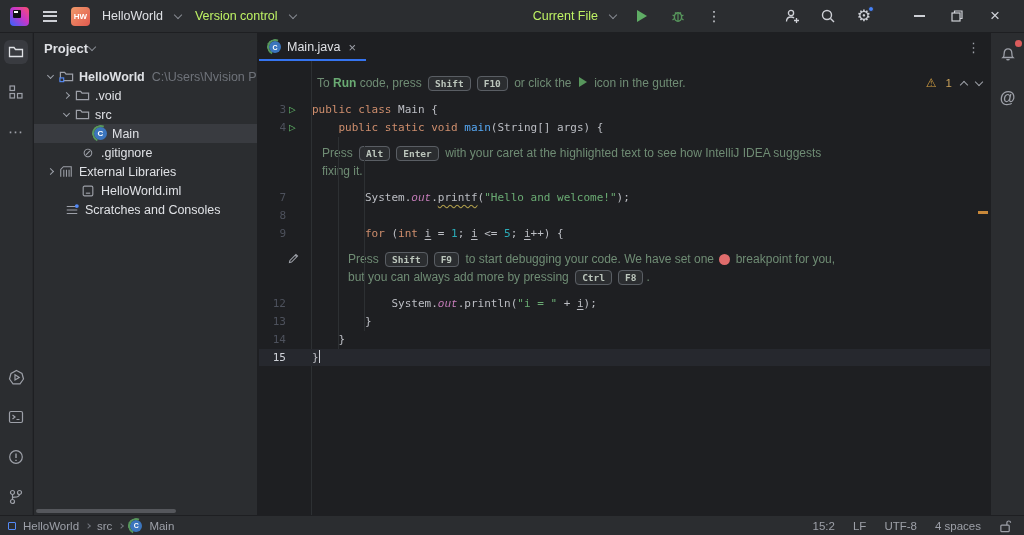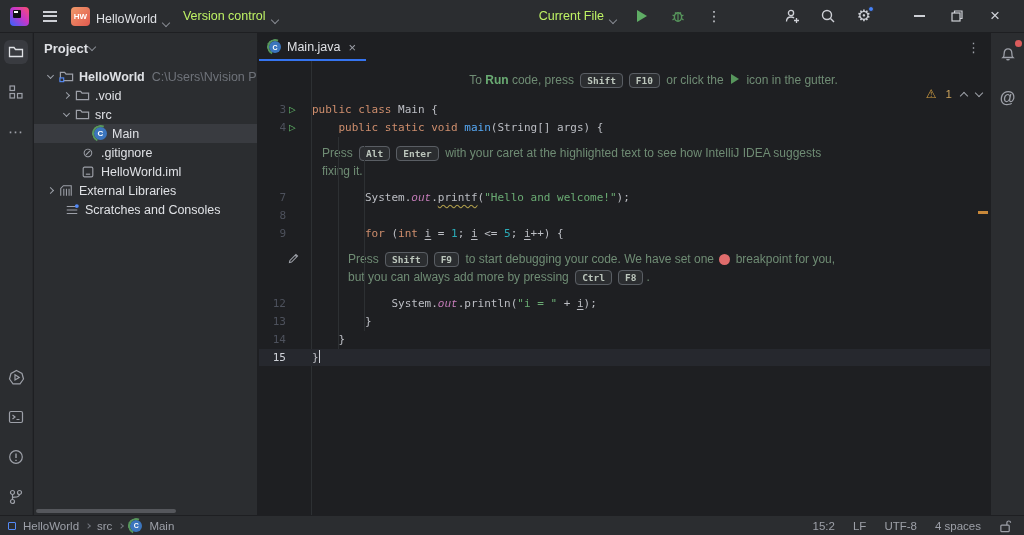--- a/index.html
+++ b/index.html
@@ -12,21 +12,21 @@
             border-bottom:1px solid #1E1F22; display:flex; align-items:center; padding:0 10px; }
   .hgroup { display:flex; align-items:center; gap:14px; }
   .logo { width:19px; height:19px; border-radius:4px;
           background:linear-gradient(225deg,#FC4F6D 0%,#C736C9 45%,#3264FF 100%); position:relative; }
   .logo::after { content:""; position:absolute; left:3px; top:3px; width:8px; height:8px; background:#101114; border-radius:1px; }
   .logo::before { content:""; position:absolute; left:4px; top:4px; width:4px; height:2px; background:#fff; z-index:1; }
   .burger { width:14px; height:11px; border-top:2px solid #CED0D6; border-bottom:2px solid #CED0D6; position:relative; }
   .burger::after { content:""; position:absolute; left:0; top:2.5px; width:14px; height:2px; background:#CED0D6; }
   .hw-badge { width:19px; height:19px; border-radius:4px; background:linear-gradient(135deg,#F09A6A 0%,#E25A50 100%);
               color:#fff; font-size:8px; font-weight:bold; display:flex; align-items:center; justify-content:center; }
-  .htext { font-size:12.5px; color:#DFE1E5; display:flex; align-items:flex-end; gap:6px; }
+  .htext { font-size:12.5px; color:#DFE1E5; display:flex; align-items:center; gap:12px; }
   .hdim { color:#bef264; }
   .chev { width:6px; height:6px; border-right:1.5px solid #868A91; border-bottom:1.5px solid #868A91;
           transform:rotate(45deg); margin-top:-3px; display:inline-block; }
   .hright { margin-left:auto; display:flex; align-items:center; gap:16px; }
   .play-btn { width:0; height:0; border-left:10px solid #5FAD65; border-top:6px solid transparent; border-bottom:6px solid transparent; }
   .icon-btn { display:flex; align-items:center; justify-content:center; width:20px; height:20px; position:relative; }
   .kebab { color:#CED0D6; font-size:14px; letter-spacing:0; }
   .gear-glyph { font-size:16px; color:#CED0D6; line-height:1; }
   .blue-dot { position:absolute; right:0px; top:0px; width:6px; height:6px; border-radius:50%; background:#4682FA; border:1px solid #2B2D30; }
   .win-btns { display:flex; align-items:center; margin-left:10px; }
@@ -67,21 +67,21 @@
   .tabbar { height:28px; display:flex; align-items:center; }
   .tab { height:28px; display:flex; align-items:center; gap:6px; padding:0 10px; position:relative; }
   .tab-title { font-size:12.5px; color:#DFE1E5; }
   .tab-close { color:#9DA0A8; font-size:13px; margin-left:2px; }
   .tab-underline { position:absolute; left:0; right:0; bottom:0; height:2.5px; background:#3574F0; }
   .tab-kebab { margin-left:auto; margin-right:10px; color:#9DA0A8; font-size:13px; }
   .editor-body { position:absolute; left:0; right:0; top:28px; bottom:0; overflow:hidden;
                  font-family:"DejaVu Sans Mono", monospace; font-size:11px; }
   .gutter-sep { position:absolute; left:52px; top:0; bottom:0; width:1px; background:#2D3033; }
   .banner { margin-top:12px; height:20px; display:flex; align-items:center; padding-left:58px; color:#6F8C74; font-size:12px;
-            font-family:"Liberation Sans", sans-serif;flex-direction:column; }
+            font-family:"Liberation Sans", sans-serif; }
   .c-run-word { color:#6AAB73; font-weight:bold; }
   .key { font-family:"DejaVu Sans Mono", monospace; font-size:9.5px; font-weight:bold; color:#BCC6BC;
          border:1px solid #5A5E64; background:#2B2D30; border-radius:4px; padding:1px 6px; margin:0 3px; }
   .play-tri { width:0; height:0; border-left:8px solid #57965C; border-top:5px solid transparent;
               border-bottom:5px solid transparent; display:inline-block; margin:0 4px; }
   .warn-widget { margin-left:auto; margin-right:8px; display:flex; align-items:center; gap:9px; font-family:"Liberation Sans", sans-serif; }
   .warn-tri { color:#D9A343; font-size:12px; }
   .warn-count { color:#C9A05A; font-size:11.5px; }
   .mini-chev { width:6px; height:6px; border-right:1.5px solid #9DA0A8; border-bottom:1.5px solid #9DA0A8; display:inline-block; }
   .mini-chev.up { transform:rotate(-135deg); margin-top:3px; }
@@ -276,38 +276,38 @@
         <span>src</span>
       </div>
       <div class="trow selected" style="padding-left:60px">
         <span class="class-icon">C</span>
         <span>Main</span>
       </div>
       <div class="trow" style="padding-left:46px">
         <span class="ticon gitignore-glyph">⊘</span>
         <span>.gitignore</span>
       </div>
+      <div class="trow" style="padding-left:14px">
+        <span class="tchev closed"></span>
+        <span class="ticon">
+          <svg width="14" height="14" viewBox="0 0 16 16">
+              <path d="M2 13.5 L2 5 L5 2 L14 2 L14 13.5" fill="none" stroke="#9DA0A8" stroke-width="1.2"></path>
+              <path d="M5.5 5.5 L5.5 13.5 M8.5 5.5 L8.5 13.5 M11.5 5.5 L11.5 13.5" stroke="#9DA0A8" stroke-width="1.2"></path>
+            </svg>
+        </span>
+        <span>External Libraries</span>
+      </div>
       <div class="trow" style="padding-left:46px">
         <span class="ticon">
           <svg width="14" height="14" viewBox="0 0 16 16">
               <rect x="2.5" y="2.5" width="11" height="11" rx="1.5" fill="none" stroke="#9DA0A8" stroke-width="1.3"></rect>
               <path d="M5.5 10.5 L10.5 10.5" stroke="#9DA0A8" stroke-width="1.3"></path>
             </svg>
         </span>
         <span>HelloWorld.iml</span>
-      </div>
-      <div class="trow" style="padding-left:14px">
-        <span class="tchev closed"></span>
-        <span class="ticon">
-          <svg width="14" height="14" viewBox="0 0 16 16">
-              <path d="M2 13.5 L2 5 L5 2 L14 2 L14 13.5" fill="none" stroke="#9DA0A8" stroke-width="1.2"></path>
-              <path d="M5.5 5.5 L5.5 13.5 M8.5 5.5 L8.5 13.5 M11.5 5.5 L11.5 13.5" stroke="#9DA0A8" stroke-width="1.2"></path>
-            </svg>
-        </span>
-        <span>External Libraries</span>
       </div>
       <div class="trow" style="padding-left:30px">
         <span class="ticon">
           <svg width="14" height="14" viewBox="0 0 16 16">
               <path d="M2 4 L12 4 M2 8 L14 8 M2 12 L14 12" stroke="#9DA0A8" stroke-width="1.3"></path>
               <circle cx="13.5" cy="3.5" r="2.2" fill="#548AF7"></circle>
             </svg>
         </span>
         <span>Scratches and Consoles</span>
       </div>

